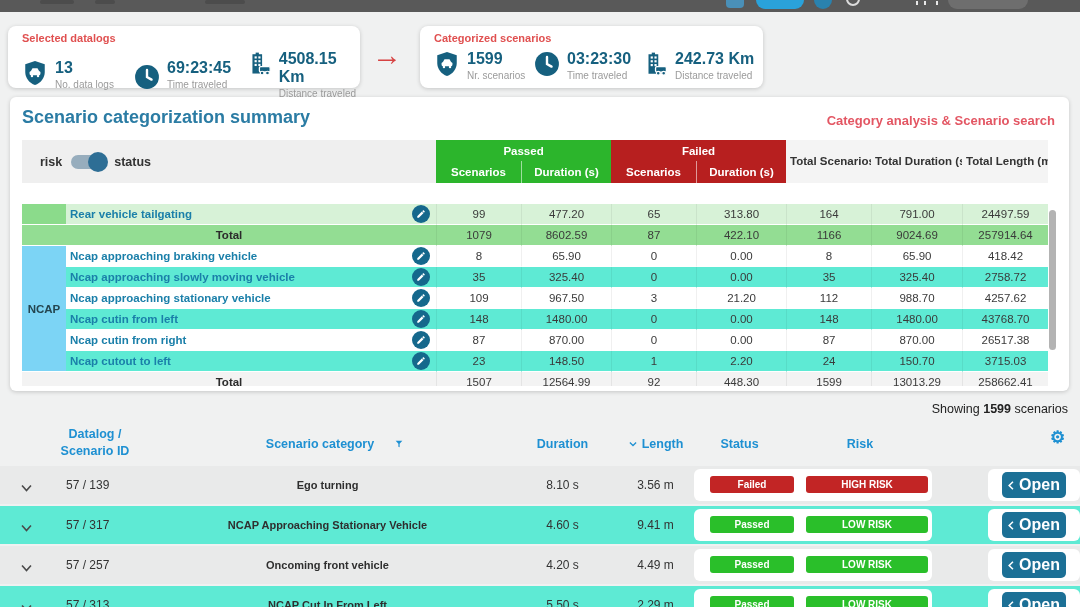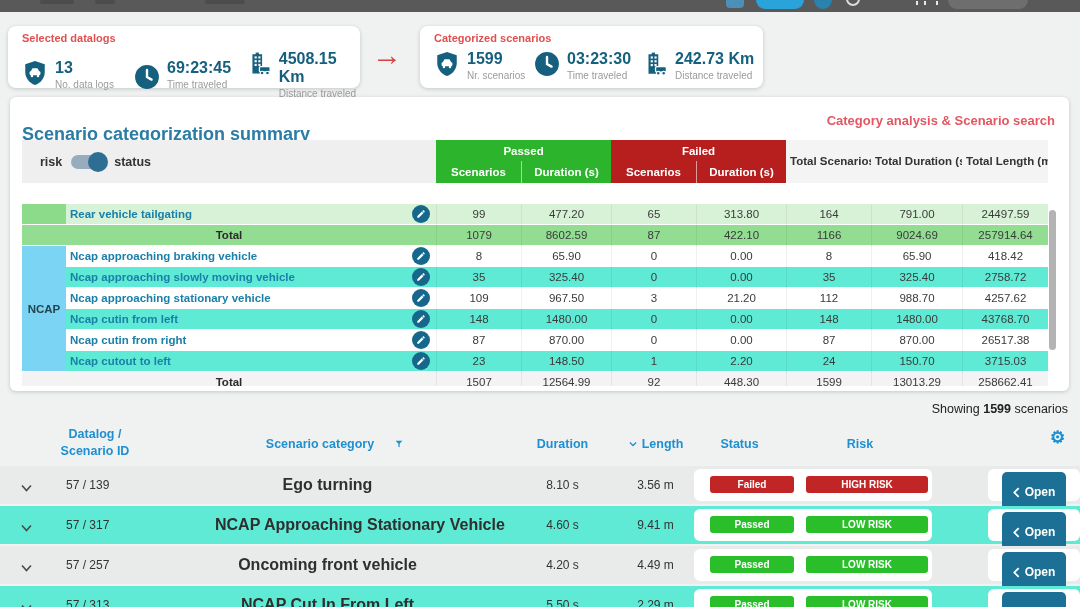--- a/index.html
+++ b/index.html
@@ -17,21 +17,21 @@
   .stats{position:absolute;left:14px;top:24px;display:flex;align-items:center;}
   .stat{display:flex;align-items:flex-start;}
   .stat .sicon{width:26px;height:26px;margin-right:7px;margin-top:1px;}
   .stat .sval{font-size:16px;font-weight:bold;color:#16607f;line-height:18px;}
   .stat .slab{font-size:10px;color:#9b9b9b;margin-top:2px;}
   .flow-arrow{position:absolute;left:372px;top:38px;font-size:30px;font-weight:bold;color:#d64242;}
 
   
   .panel{position:absolute;left:10px;top:97px;width:1059px;height:294px;background:#fff;
     border-radius:6px;box-shadow:0 1px 4px rgba(0,0,0,.18);}
-  .panel-title{position:absolute;left:12px;top:10px;font-size:18px;font-weight:bold;color:#2b7ca4;margin-top:17px;}
+  .panel-title{position:absolute;left:12px;top:10px;font-size:18px;font-weight:bold;color:#2b7ca4;}
   .panel-link{position:absolute;right:14px;top:16px;font-size:13px;font-weight:bold;color:#e35663;cursor:pointer;}
   .tblwrap{position:absolute;left:12px;top:43px;width:1036px;height:246px;overflow:hidden;}
   table.sum{border-collapse:separate;border-spacing:0;table-layout:fixed;width:1026px;}
   table.sum th,table.sum td{padding:0 4px;font-size:11.5px;overflow:hidden;white-space:nowrap;}
   table.sum thead tr.h1 th{height:21px;}
   table.sum thead tr.h2 th{height:22px;}
   th.hp{background:#2cb52c;color:#fff;font-weight:bold;font-size:12.5px;text-align:center;}
   th.hf{background:#b71f1f;color:#fff;font-weight:bold;font-size:12.5px;text-align:center;}
   th.sub{font-size:11.5px;}
   th.bl{border-left:1px solid rgba(255,255,255,.55);}
@@ -69,36 +69,36 @@
   .list-header{position:absolute;left:0;top:424px;width:1080px;height:40px;
     color:#1e90d2;font-weight:bold;font-size:12.5px;}
   .lh{position:absolute;cursor:pointer;}
   .lh.center{text-align:center;}
   .lrows{position:absolute;left:0;top:466px;width:1080px;}
   .lrow{position:relative;height:38px;margin-bottom:2px;background:#5eead4;}
   .lrow.gray{background:#e9eaea;}
   .lrow .chev{position:absolute;left:20px;top:13px;cursor:pointer;}
   .lrow .lid{position:absolute;left:66px;top:0;width:95px;line-height:38px;font-size:12px;color:#333;}
   .lrow .lcat{position:absolute;left:215px;top:0;width:225px;line-height:38px;text-align:center;
-    font-size:16px;font-weight:bold;color:#2f2f2f;white-space:nowrap;}
+    font-size:11px;font-weight:bold;color:#2f2f2f;white-space:nowrap;}
   .lrow .ldur{position:absolute;left:515px;top:0;width:95px;line-height:38px;text-align:center;
     font-size:12px;color:#333;}
   .lrow .llen{position:absolute;left:608px;top:0;width:95px;line-height:38px;text-align:center;
     font-size:12px;color:#333;}
   .well{position:absolute;top:3px;height:32px;background:#fff;border-radius:6px;}
   .well-sr{left:694px;width:238px;}
   .well-open{left:988px;width:92px;}
   .badge{position:absolute;top:10px;height:17px;border-radius:3px;color:#fff;font-size:10px;
     font-weight:bold;text-align:center;line-height:17px;}
   .badge-status{left:710px;width:84px;}
   .badge-risk{left:806px;width:122px;}
   .bg-failed{background:#c22525;}
   .bg-passed{background:#2abf2a;}
-  .btn-open{position:absolute;left:1002px;top:6px;width:64px;height:40px;background:#1c7096;
-    border-radius:5px;color:#fff;font-weight:bold;font-size:12px;display:flex;align-items:center;
+  .btn-open{position:absolute;left:1002px;top:6px;width:64px;height:26px;background:#1c7096;
+    border-radius:5px;color:#fff;font-weight:bold;font-size:16px;display:flex;align-items:center;
     justify-content:center;gap:5px;cursor:pointer;border:none;}
   .gear{position:absolute;left:1050px;top:5px;font-size:17px;color:#1e90d2;cursor:pointer;line-height:17px;}
 </style>
 </head>
 <body>
 
 <div class="topbar">
   <div class="shape" style="left:40px;top:0;width:34px;height:4px;background:#4c4c4c;border-radius:2px;"></div>
   <div class="shape" style="left:95px;top:0;width:20px;height:4px;background:#4c4c4c;border-radius:2px;"></div>
   <div class="shape" style="left:205px;top:0;width:40px;height:4px;background:#4c4c4c;border-radius:2px;"></div>

